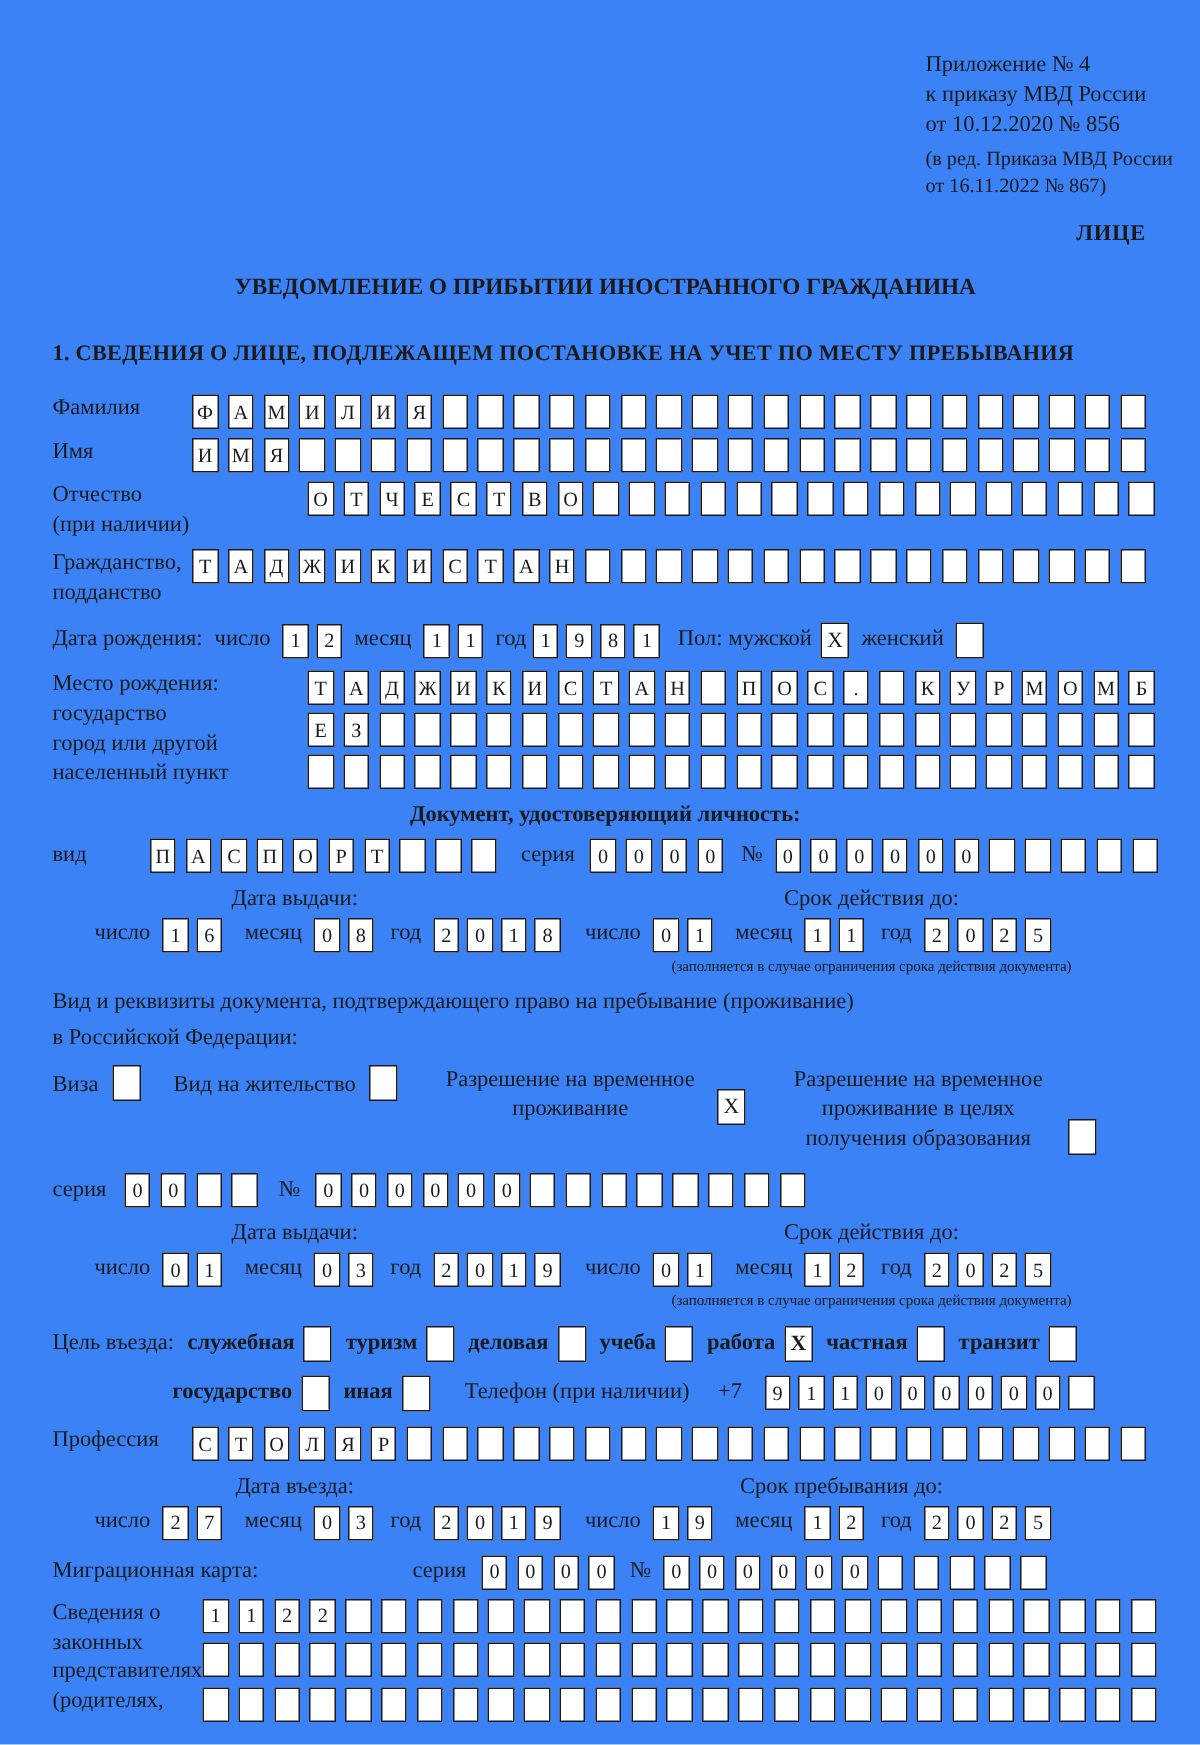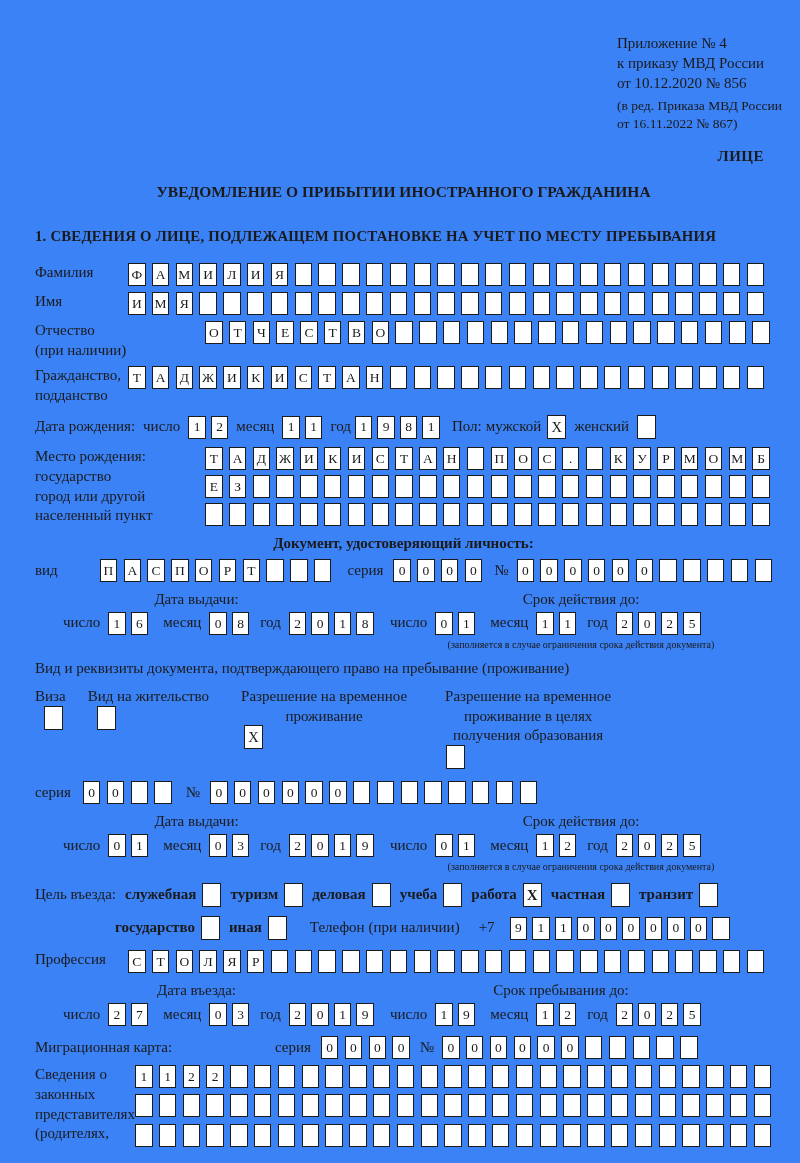--- a/index.html
+++ b/index.html
@@ -41,21 +41,21 @@
   .dp-left{width:355px;padding-left:28px;box-sizing:border-box;}
   .dp-right{flex:1;}
   .date-head{text-align:center;}
   .dp-left .date-head{padding-right:60px;}
   .date-line{display:flex;align-items:center;gap:5px;margin-top:2px;}
   .date-line .boxrow{gap:5px;}
   .date-line .dlab{margin-right:3px;white-space:nowrap;}
   .note{font-size:10px;text-align:center;margin-top:3px;white-space:nowrap;}
   
   .res-opts{display:flex;align-items:flex-start;margin-top:8px;}
-  .res-opt{display:flex;align-items:flex-start;flex-direction:column;}
+  .res-opt{display:flex;align-items:flex-end;}
   .res-opt .olabel{display:inline-block;}
   .res-opt .cb{margin-left:9px;margin-top:-1px;}
   .o0{margin-right:22px;}
   .o1{margin-right:26px;}
   .o1 .olabel{white-space:nowrap;}
   .o2{margin-right:24px;}
   .o2 .olabel{width:178px;text-align:center;}
   .o3 .olabel{width:182px;text-align:center;}
   
   .purpose{display:flex;align-items:center;gap:9px;margin-top:10px;flex-wrap:nowrap;}
@@ -423,20 +423,21 @@
             <span class="box">0</span>
             <span class="box">2</span>
             <span class="box">5</span>
           </div>
       </div>
       <div class="note">(заполняется в случае ограничения срока действия документа)</div>
     </div>
   </div>
 
   <div class="mt8">Вид и реквизиты документа, подтверждающего право на пребывание (проживание)</div>
+  <div class="mt4">в Российской Федерации:</div>
 
   <div class="res-opts">
     <div class="res-opt o0">
       <span class="olabel">Виза</span>
       <span class="box cb"></span>
     </div>
     <div class="res-opt o1">
       <span class="olabel">Вид на жительство</span>
       <span class="box cb"></span>
     </div>

